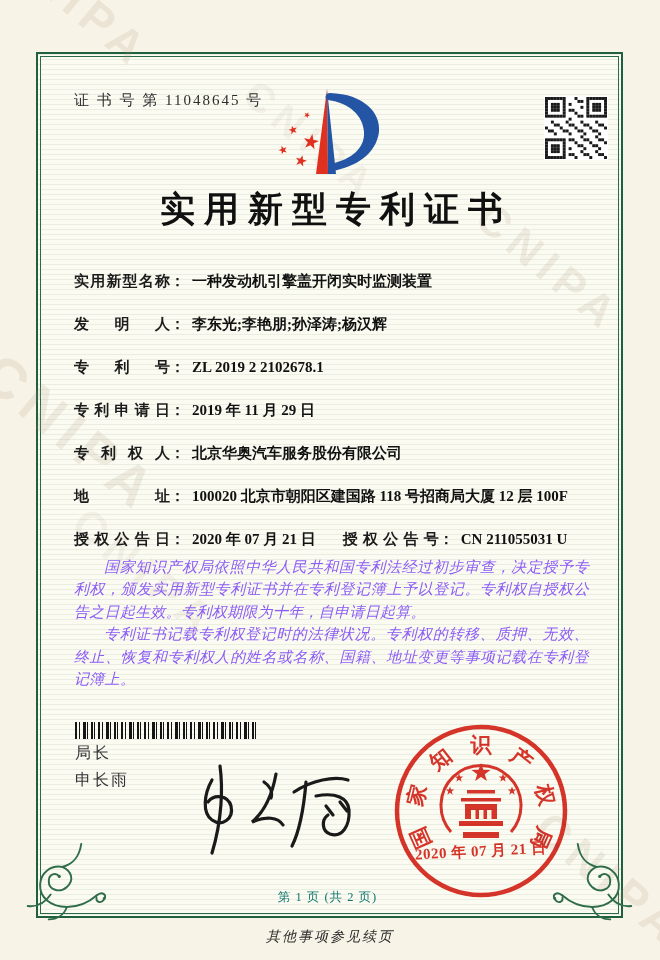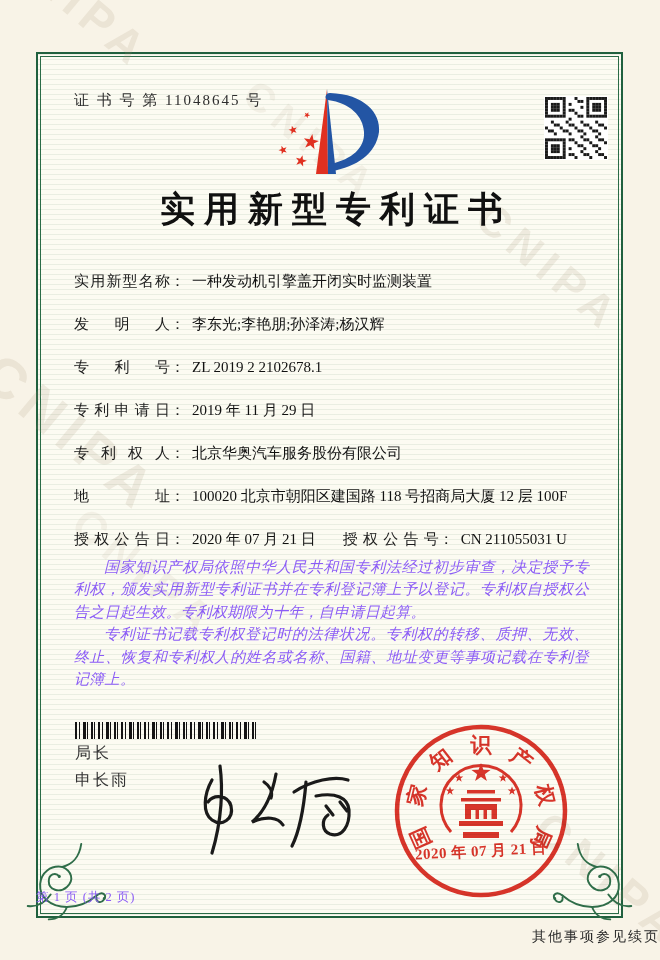--- a/index.html
+++ b/index.html
@@ -28,21 +28,21 @@
   }
   .ct{position:absolute;z-index:2;}
   .cert-no{left:74px;top:91px;font-size:15px;letter-spacing:2px;color:#2d2d2d;}
   .logo{left:268px;top:86px;width:140px;height:92px;}
   .qr{left:544px;top:96px;width:62px;height:62px;background:#fff;padding:1px;}
   .title{
     left:36px;top:186px;width:600px;text-align:center;
     font-size:35px;font-weight:bold;letter-spacing:9px;color:#101010;
   }
   .fields{left:74px;top:260px;width:520px;}
-  .frow{display:flex;align-items:baseline;height:43px;line-height:43px;white-space:nowrap;font-size:15px;}
+  .frow{display:flex;align-items:baseline;height:43px;line-height:43px;white-space:nowrap;font-size:15px;font-weight:bold;}
   .flabel{
     display:inline-block;width:96px;text-align:justify;text-align-last:justify;
     color:#1c1c1c;flex:0 0 auto;
   }
   .fcolon{flex:0 0 auto;color:#1c1c1c;}
   .fvalue{margin-left:7px;color:#111;}
   .gcol2{margin-left:27px;display:flex;align-items:flex-start;}
   .body-text{
     left:74px;top:556px;width:515px;font-size:15px;line-height:22.4px;
     text-align:justify;font-style:italic;color:#8b5cf6;letter-spacing:0.3px;
@@ -60,22 +60,22 @@
       #141414 19px 20px, transparent 20px 23px);
   }
   .signer{left:75px;top:743px;font-family:"Liberation Sans","DejaVu Sans",sans-serif;
     font-size:16px;color:#333;letter-spacing:2px;}
   .signer .name{margin-top:6px;}
   .sig{left:182px;top:758px;width:170px;height:100px;}
   .seal{left:392px;top:722px;width:178px;height:178px;opacity:0.93;mix-blend-mode:multiply;}
   .flourish{width:86px;height:86px;}
   .flourish-left{left:22px;top:842px;}
   .flourish-right{left:551px;top:842px;transform:scaleX(-1);}
-  .page-info{left:36px;top:889px;width:583px;text-align:left;font-size:12.5px;color:#8b5cf6;letter-spacing:1px;}
-  .continuation{left:0;top:928px;width:660px;text-align:right;font-size:14px;color:#2a2a2a;letter-spacing:2px;}
+  .page-info{left:36px;top:889px;width:583px;text-align:center;font-size:12.5px;color:#0f766e;letter-spacing:1px;}
+  .continuation{left:0;top:928px;width:660px;text-align:center;font-size:14px;font-style:italic;color:#2a2a2a;letter-spacing:2px;}
 </style>
 </head>
 <body>
 
 <div class="page">
 
   <div class="frame"></div>
 
   <div class="wm" style="left:-14px;top:-26px;font-size:46px;">CNIPA</div>
   <div class="wm" style="left:230px;top:118px;font-size:40px;color:rgba(165,152,120,0.10);">CNIPA</div>

